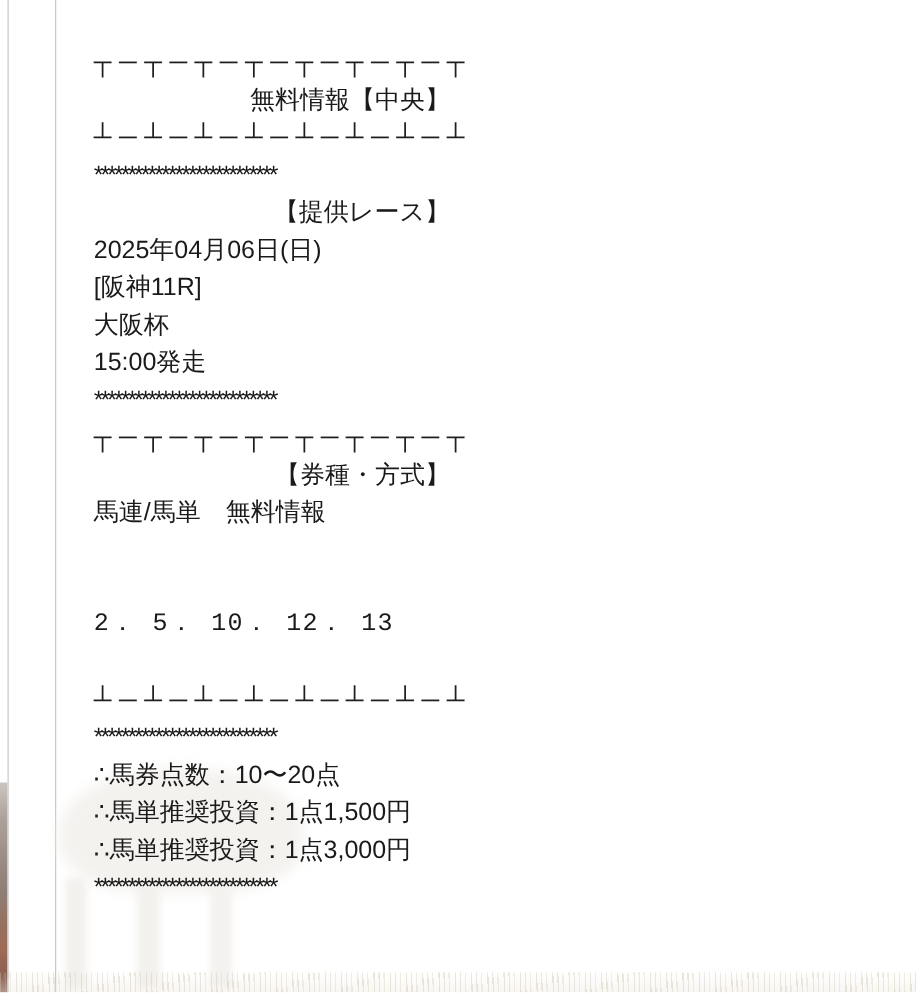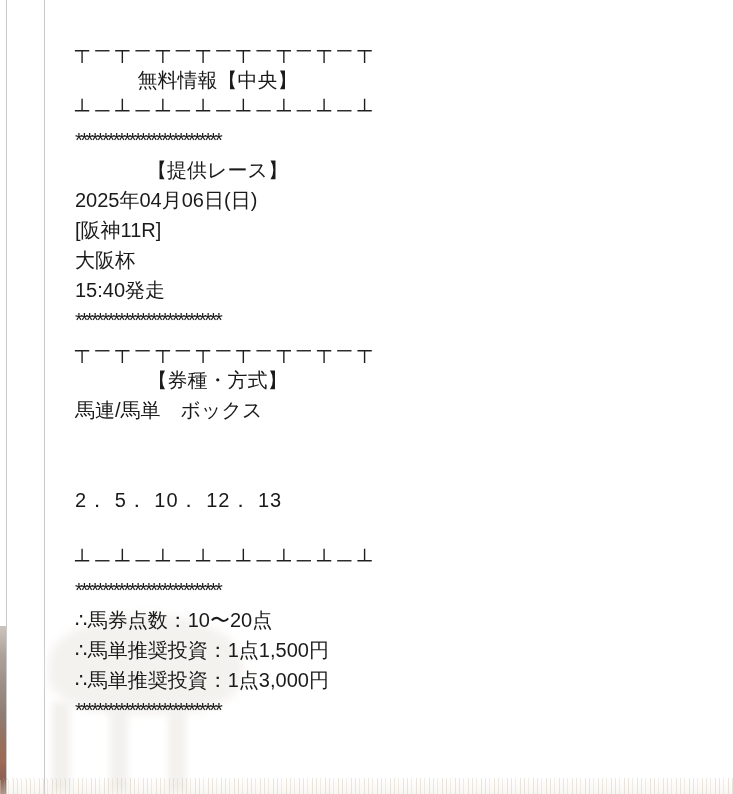--- a/index.html
+++ b/index.html
@@ -45,49 +45,49 @@
         rgba(190,180,162,0.30) 4px 5px, transparent 5px 8px,
         rgba(214,204,186,0.35) 8px 9px, transparent 9px 13px),
       linear-gradient(180deg, rgba(255,255,255,0) 0%, rgba(234,226,211,0.30) 100%);
   }
   
   .article{
     position:absolute;left:75px;top:35px;width:285px;
     color:#1a1a1a;font-size:20px;
   }
   .line{height:30px;line-height:30px;white-space:pre;overflow:visible;}
-  .center{text-align:center;}
+  .center{text-align:right;}
   .t-rule{letter-spacing:6px;color:#1f1f1f;}
   .t-stars{letter-spacing:-2.4px;}
-  .t-picks{letter-spacing:1px;}
+  .t-picks{letter-spacing:1px;font-family:Liberation Mono, monospace;}
 </style>
 </head>
 <body>
 
 <div class="stage">
   <div class="edge-photo"></div>
   <div class="vline vline-outer"></div>
   <div class="vline vline-inner"></div>
   <div class="wm-body"></div>
   <div class="wm-legs"></div>
   <div class="grass"></div>
   <div class="article">
       <div class="line t-rule">┬─┬─┬─┬─┬─┬─┬─┬</div>
       <div class="line t-text center">無料情報【中央】</div>
       <div class="line t-rule">┴─┴─┴─┴─┴─┴─┴─┴</div>
       <div class="line t-stars">***************************</div>
       <div class="line t-text center">【提供レース】</div>
       <div class="line t-text">2025年04月06日(日)</div>
       <div class="line t-text">[阪神11R]</div>
       <div class="line t-text">大阪杯</div>
-      <div class="line t-text">15:40発走</div>
+      <div class="line t-text">15:00発走</div>
       <div class="line t-stars">***************************</div>
       <div class="line t-rule">┬─┬─┬─┬─┬─┬─┬─┬</div>
       <div class="line t-text center">【券種・方式】</div>
-      <div class="line t-text">馬連/馬単　ボックス</div>
+      <div class="line t-text">馬連/馬単　無料情報</div>
       <div class="line t-blank"></div>
       <div class="line t-blank"></div>
       <div class="line t-picks">2． 5． 10． 12． 13</div>
       <div class="line t-blank"></div>
       <div class="line t-rule">┴─┴─┴─┴─┴─┴─┴─┴</div>
       <div class="line t-stars">***************************</div>
       <div class="line t-text">∴馬券点数：10〜20点</div>
       <div class="line t-text">∴馬単推奨投資：1点1,500円</div>
       <div class="line t-text">∴馬単推奨投資：1点3,000円</div>
       <div class="line t-stars">***************************</div>

